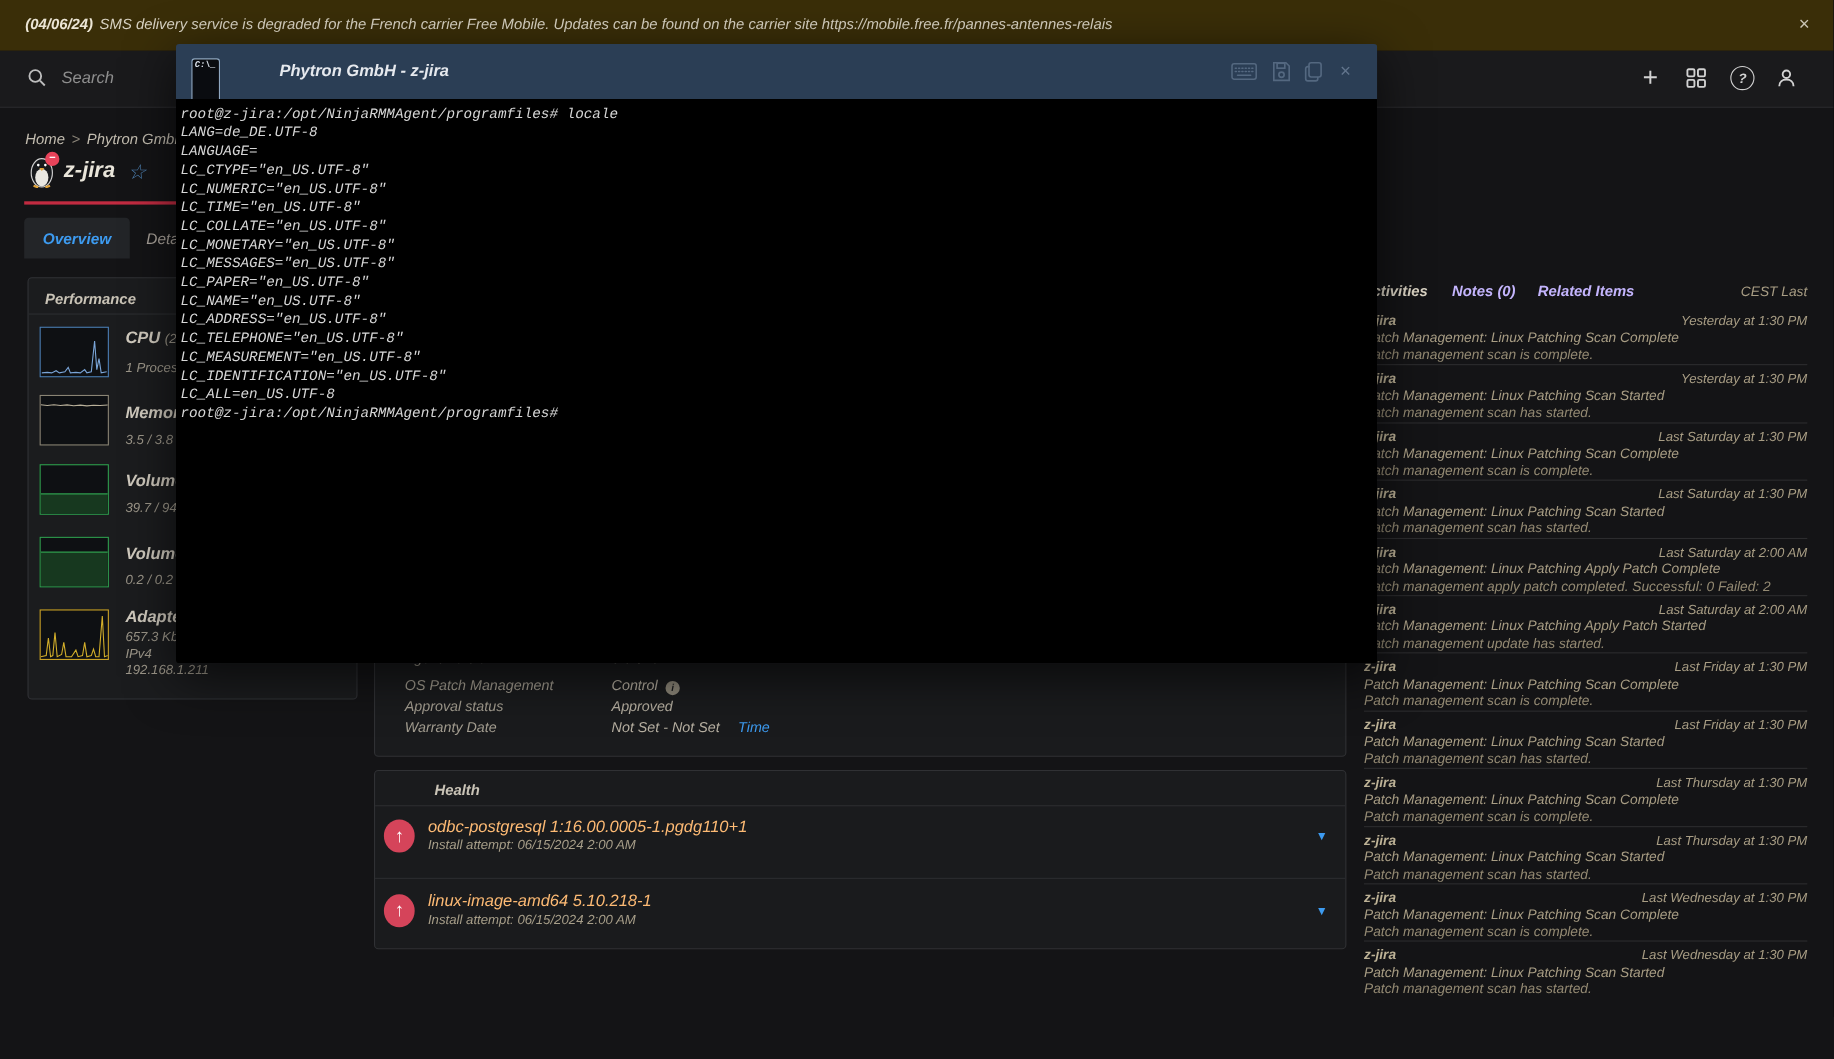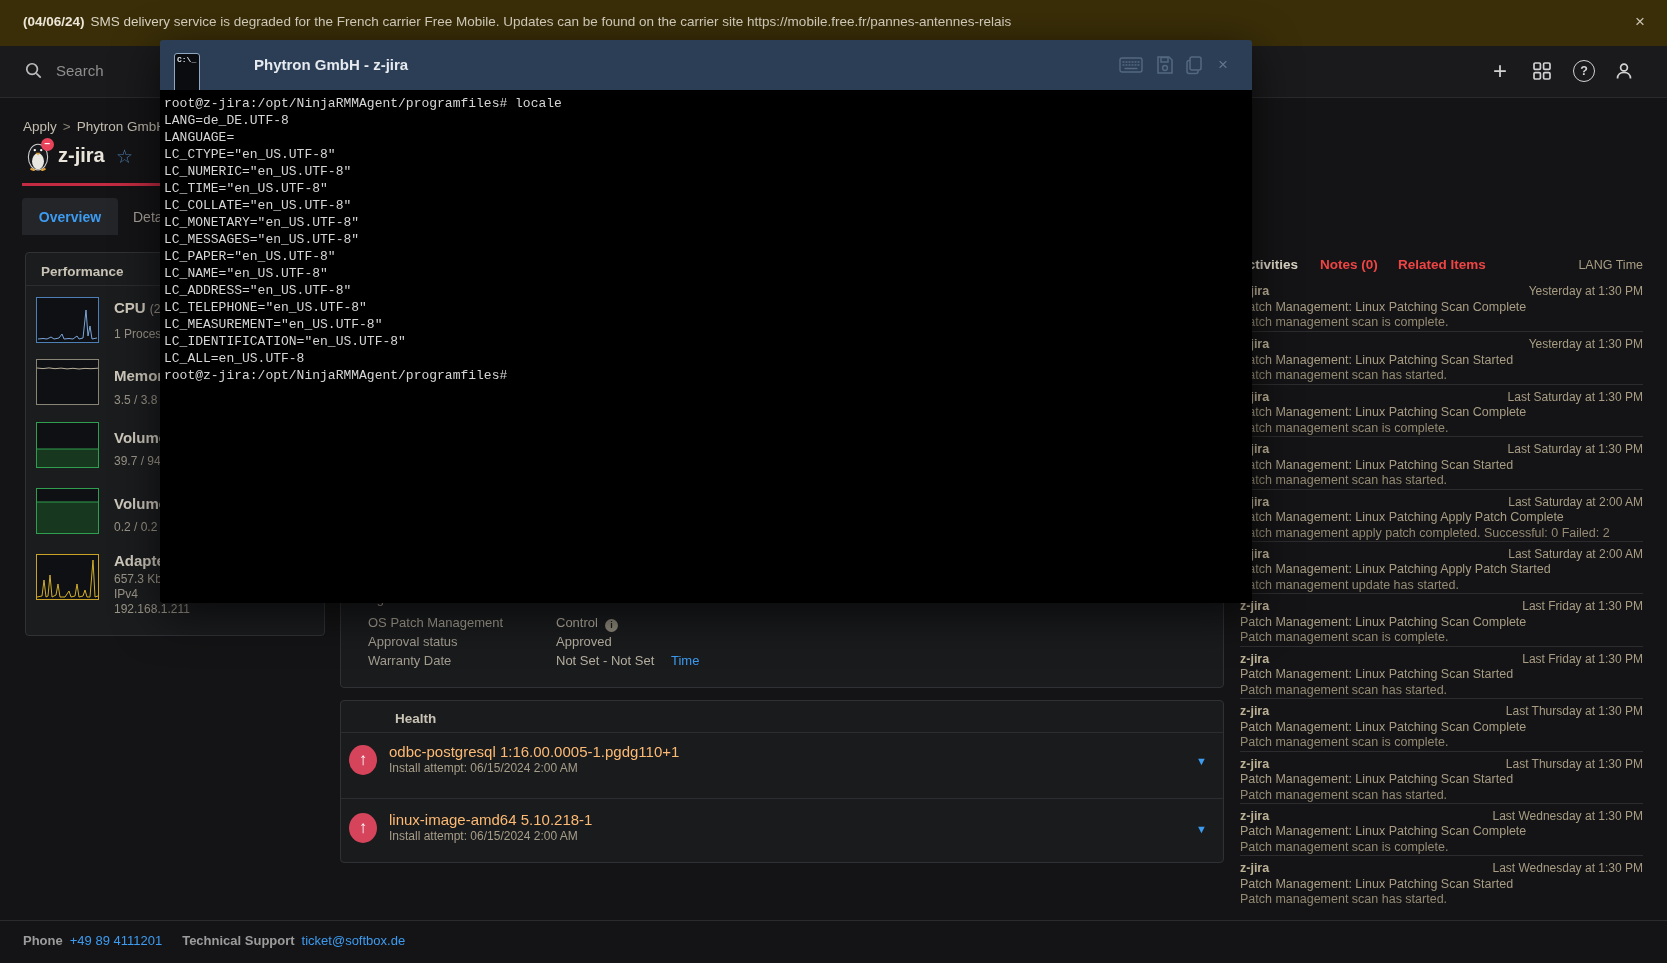--- a/index.html
+++ b/index.html
@@ -1,17 +1,17 @@
 <!DOCTYPE html>
 <html><head>
 <meta charset="utf-8">
 <style>
   html,body{margin:0;padding:0;background:#0c0c0d;}
   .stage{position:relative;width:1667px;height:963px;background:#141416;overflow:hidden;
-         font-family:"Liberation Sans",sans-serif;}
+         font-family:"Liberation Sans",sans-serif;font-style:italic;}
 
   
   .banner{position:absolute;left:0;top:0;width:1667px;height:46px;background:#3a2e08;z-index:5;}
   .banner-text{position:absolute;left:23px;top:14px;font-size:13.5px;color:#d8d2c2;white-space:nowrap;}
   .banner-date{font-weight:bold;color:#ece6d6;margin-right:6px;}
   .banner-close{position:absolute;right:22px;top:12px;font-size:17px;color:#cac4b4;cursor:pointer;line-height:20px;}
 
   
   .nav{position:absolute;left:0;top:46px;width:1667px;height:51px;background:#1a1a1c;border-bottom:1px solid #2a2a2c;z-index:4;}
   .search{position:absolute;left:24px;top:61px;display:flex;align-items:center;gap:13px;color:#8e8e8e;font-size:15px;z-index:6;}
@@ -64,21 +64,21 @@
   .hpanel{position:absolute;left:340px;top:700px;width:884px;height:163px;background:#1a1b1d;border:1px solid #303134;border-radius:4px;box-sizing:border-box;}
   .h-h{position:absolute;left:15px;top:10px;font-size:13.5px;font-weight:bold;color:#c9c3b6;padding-left:39px;}
   .hdiv{position:absolute;left:0;right:0;border-top:1px solid #2c2d30;}
   .hicon{position:absolute;left:8px;width:28px;height:30px;border-radius:50%;background:#d5445a;color:#fff;
          display:flex;align-items:center;justify-content:center;font-size:17px;font-weight:bold;}
   .hline1{position:absolute;left:48px;font-size:15px;color:#fdba74;white-space:nowrap;}
   .hline2{position:absolute;left:48px;font-size:12px;color:#a79e89;white-space:nowrap;}
   .htri{position:absolute;right:16px;font-size:11px;color:#3d9bf0;cursor:pointer;}
 
   
-  .acts-tab{position:absolute;top:257px;font-size:13.5px;font-weight:bold;color:#ef4444;cursor:pointer;white-space:nowrap;}
+  .acts-tab{position:absolute;top:257px;font-size:13.5px;font-weight:bold;color:#c4b5fd;cursor:pointer;white-space:nowrap;}
   .acts-tab.active{color:#dcd5c5;}
   .t-act{left:1238px;} .t-notes{left:1320px;} .t-rel{left:1398px;}
   .cest{position:absolute;right:24px;top:258px;font-size:12.5px;color:#a89d84;}
   .act-list{position:absolute;left:1240px;top:279px;width:403px;}
   .act-entry{height:52.4px;box-sizing:border-box;padding-top:5px;}
   .act-entry + .act-entry{border-top:1px solid #2c2c2e;}
   .act-row1{display:flex;justify-content:space-between;line-height:15.5px;}
   .act-dev{font-weight:bold;color:#bdb296;font-size:12.5px;}
   .act-time{color:#a89d84;font-size:12px;}
   .act-title{color:#a89d84;font-size:12.5px;line-height:15.5px;white-space:nowrap;overflow:hidden;}
@@ -147,21 +147,21 @@
   <div class="nav-ic ic-user">
     <span>
       <svg width="22" height="22" viewBox="0 0 22 22" fill="none" stroke="#d2d2d2" stroke-width="1.7">
           <circle cx="11" cy="7.5" r="3.4"></circle>
           <path d="M4.5 18.5 c0-4 3-6.2 6.5-6.2 s6.5 2.2 6.5 6.2"></path>
         </svg>
     </span>
   </div>
 
   <div class="crumbs">
-    <span>Apply</span><span class="crumb-sep">&gt;</span><span>Phytron GmbH</span>
+    <span>Home</span><span class="crumb-sep">&gt;</span><span>Phytron GmbH</span>
   </div>
   <div class="tux">
     <svg width="26" height="30" viewBox="0 0 24 28">
       <ellipse cx="12" cy="15" rx="9" ry="12" fill="#17191c" stroke="#cfcfcf" stroke-width="1"></ellipse>
       <ellipse cx="12" cy="19" rx="5.6" ry="7.5" fill="#e9e7e1"></ellipse>
       <circle cx="9" cy="8.5" r="1.1" fill="#fff"></circle>
         <circle cx="15" cy="8.5" r="1.1" fill="#fff"></circle>
       <path d="M9.8 11 L14.2 11 L12 13.4 Z" fill="#e0a33a"></path>
       <path d="M5 26 l4 1.4 M19 26 l-4 1.4" stroke="#e0a33a" stroke-width="2"></path>
     </svg>
@@ -258,21 +258,21 @@
 
     <div class="hicon" style="top:112px;">↑</div>
     <div class="hline1" style="top:110px;">linux-image-amd64 5.10.218-1</div>
     <div class="hline2" style="top:128px;">Install attempt: 06/15/2024 2:00 AM</div>
     <div class="htri" style="top:122px;">▼</div>
   </div>
 
   <div class="acts-tab t-act active">Activities</div>
   <div class="acts-tab t-notes">Notes (0)</div>
   <div class="acts-tab t-rel">Related Items</div>
-  <div class="cest">LANG Time</div>
+  <div class="cest">CEST Last</div>
 
   <div class="act-list">
       <div class="act-entry">
       <div class="act-row1">
         <span class="act-dev">z-jira</span>
         <span class="act-time">Yesterday at 1:30 PM</span>
       </div>
       <div class="act-title">Patch Management: Linux Patching Scan Complete</div>
       <div class="act-desc">Patch management scan is complete.</div>
     </div>
@@ -405,23 +405,14 @@
 LC_NAME="en_US.UTF-8"
 LC_ADDRESS="en_US.UTF-8"
 LC_TELEPHONE="en_US.UTF-8"
 LC_MEASUREMENT="en_US.UTF-8"
 LC_IDENTIFICATION="en_US.UTF-8"
 LC_ALL=en_US.UTF-8
 root@z-jira:/opt/NinjaRMMAgent/programfiles#</pre>
     </div>
   </div>
 
-  <div class="footer">
-    <div class="footer-in">
-      <span class="f-bold">Phone</span>
-      <span class="f-link">+49 89 4111201</span>
-      <span class="f-gap"></span>
-      <span class="f-bold">Technical Support</span>
-      <span class="f-link">ticket@softbox.de</span>
-    </div>
-  </div>
 
 </div>
 
 </body></html>

